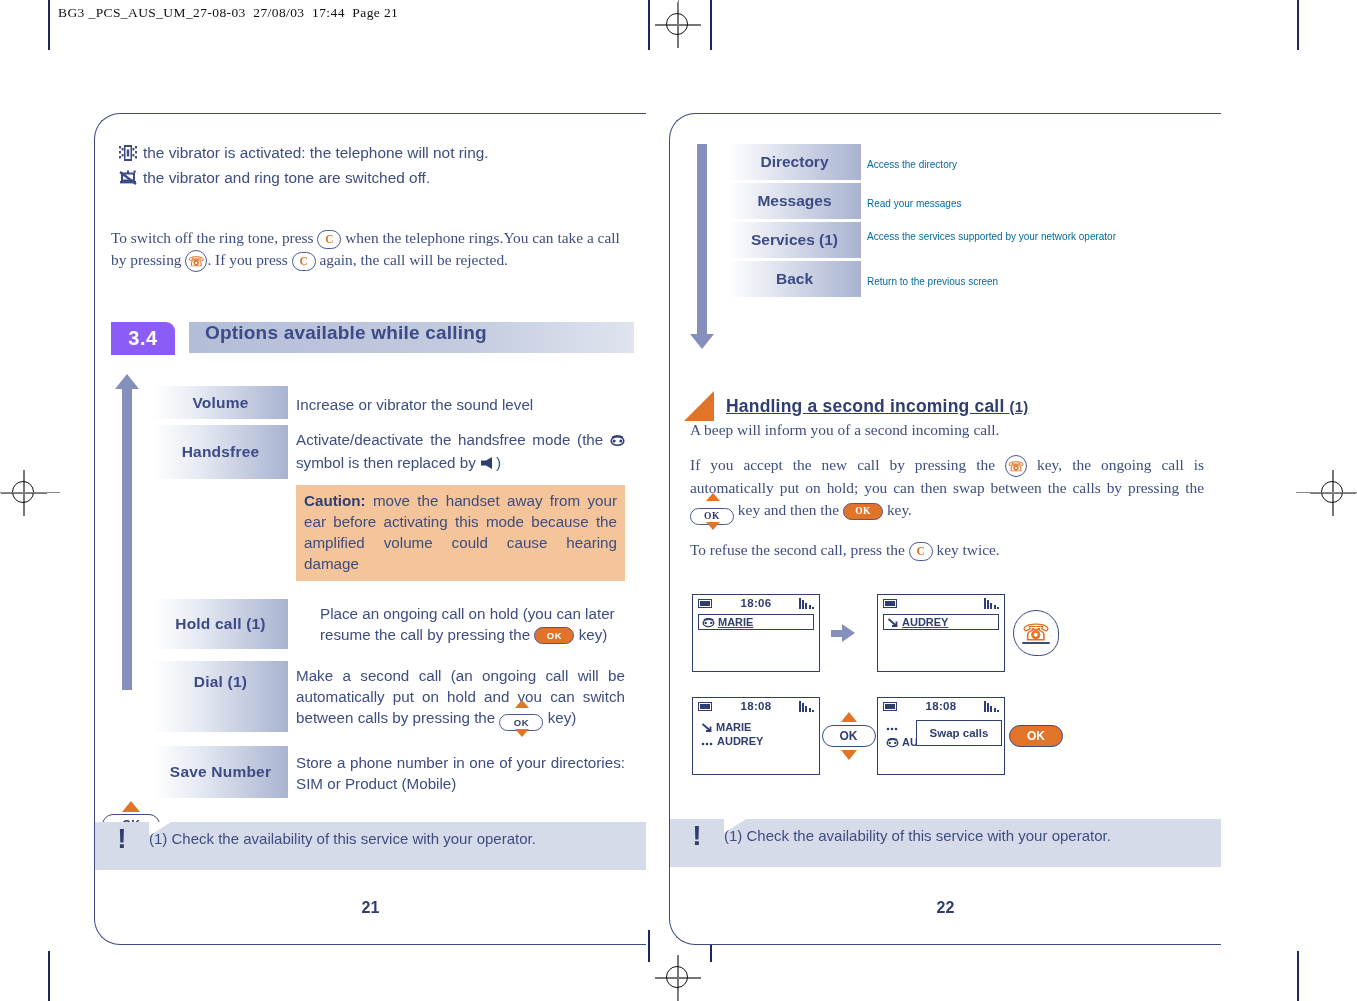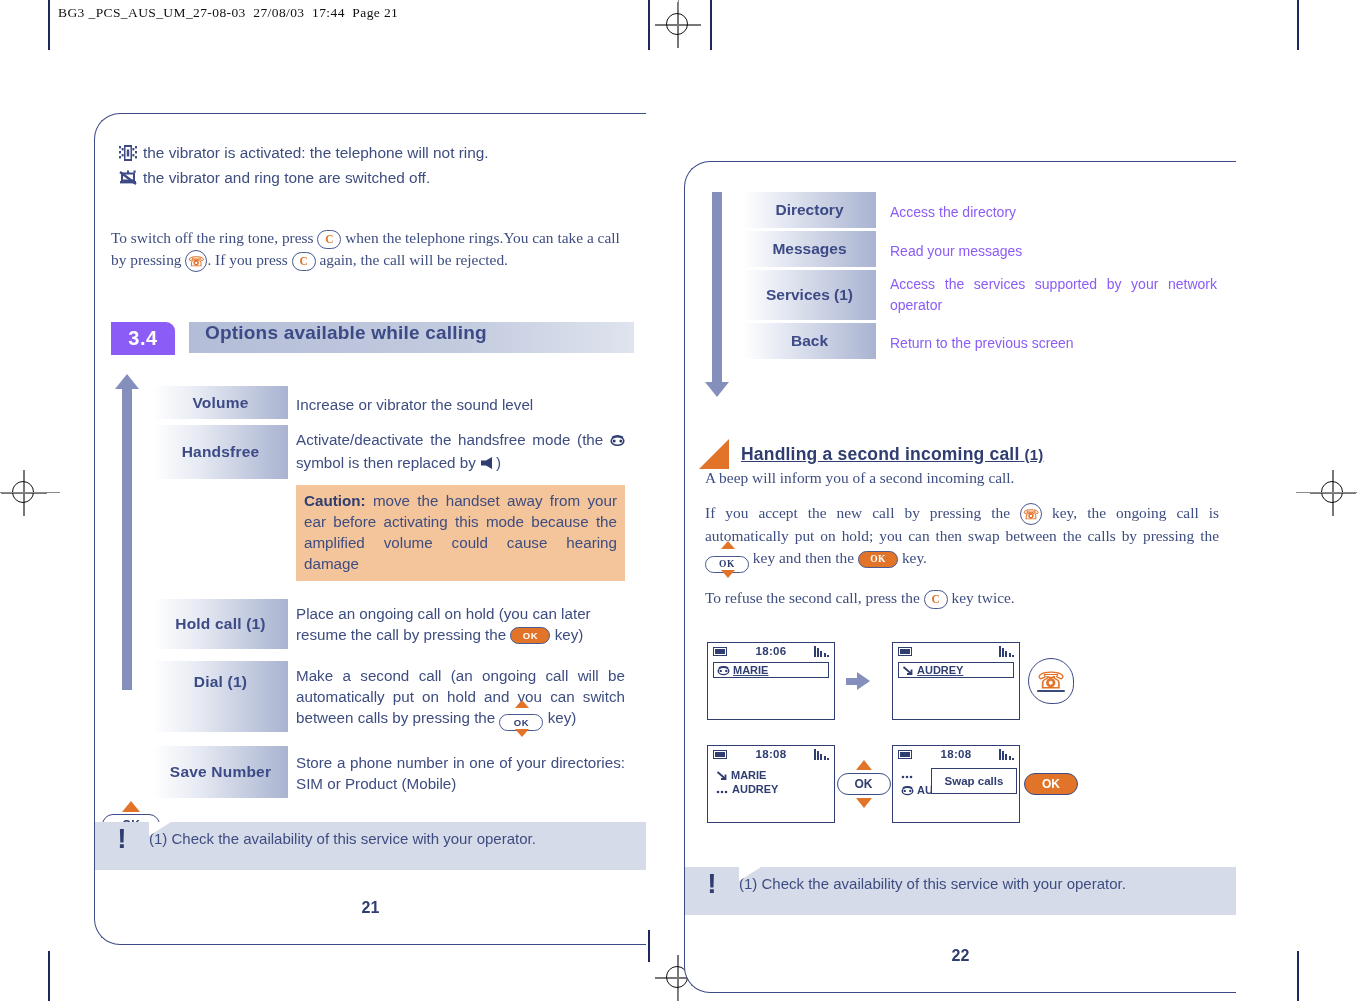--- a/index.html
+++ b/index.html
@@ -23,21 +23,21 @@
     font-size:13.5px;letter-spacing:0.4px;color:#111;white-space:pre;
   }
 
   
   .page{
     position:absolute;top:113px;width:552px;height:832px;
     border:1.6px solid #3c4a86;
     box-sizing:border-box;background:#fff;
   }
   #page-left{left:94px;border-top-left-radius:26px;border-bottom-left-radius:26px;border-right:none;}
-  #page-right{left:684px;border-top-left-radius:26px;border-bottom-left-radius:26px;border-right:none;margin-top:48px;}
+  #page-right{left:669px;border-top-left-radius:26px;border-bottom-left-radius:26px;border-right:none;}
   .page-inner{position:absolute;left:0;top:0;right:0;bottom:0;}
 
   
   .body-text{font-size:15.4px;line-height:21.5px;color:#3e4d80;font-family:Liberation Serif, serif;}
   .just{text-align:justify;}
 
   
   .vib-row{display:flex;align-items:flex-start;margin-bottom:4px;}
   .vib-ico{width:30px;flex:0 0 30px;display:flex;justify-content:center;align-items:center;padding-top:1px;}
   .vib-txt{font-size:15.4px;line-height:21px;color:#3e4d80;}
@@ -120,21 +120,21 @@
   .pagenum{position:absolute;left:0;right:0;text-align:center;font-size:16px;font-weight:bold;color:#2f3d70;}
 
   
   .menu-row{display:flex;align-items:stretch;margin-bottom:3px;}
   .menu-label{
     width:133px;flex:0 0 133px;
     background:linear-gradient(to right,#ffffff 0%,#e3e7f1 32%,#a9b3d1 100%);
     display:flex;align-items:center;justify-content:center;
     font-weight:bold;font-size:15.5px;color:#3c4a86;padding:9px 4px;box-sizing:border-box;
   }
-  .menu-desc{flex:1;padding:4px 0 4px 14px;font-size:14px;line-height:21px;color:#8b5cf6;}
+  .menu-desc{flex:1;padding:4px 0 4px 6px;font-size:10px;line-height:21px;color:#0369a1;}
   .menu-desc.just{text-align:justify;}
 
   
   .subhead{display:flex;align-items:center;margin-top:22px;}
   .tri-orange{width:0;height:0;border-left:30px solid transparent;border-bottom:30px solid #e2742a;margin-right:12px;}
   .subhead-txt{font-size:17.5px;font-weight:bold;color:#2f3d70;letter-spacing:.2px;text-decoration:underline;}
   .subhead-txt .sup{font-size:15px;font-weight:bold;}
   .screen{
     width:128px;height:78px;border:1.6px solid #2f3d70;background:#fff;
     position:relative;box-sizing:border-box;
@@ -324,21 +324,21 @@
       </div>
 
       <div style="display:flex;">
         <div style="width:135px;flex:0 0 135px;"></div>
         <div class="caution" style="flex:1;">
           <b>Caution:</b>
           <span>move the handset away from your ear before activating this mode because the amplified volume could cause hearing damage</span>
         </div>
       </div>
 
-      <div class="opt-row" style="margin-top:18px;">
+      <div class="opt-row" style="margin-top:18px;gap:24px;">
         <div class="opt-label">Hold call (1)</div>
         <div class="opt-desc">
           <span>Place an ongoing call on hold (you can later resume the call by pressing the</span>
           <span class="key key-ok-solid">OK</span>
           <span>key)</span>
         </div>
       </div>
 
       <div class="opt-row" style="margin-top:12px;">
         <div class="opt-label" style="align-items:flex-start;padding-top:12px;">Dial (1)</div>

